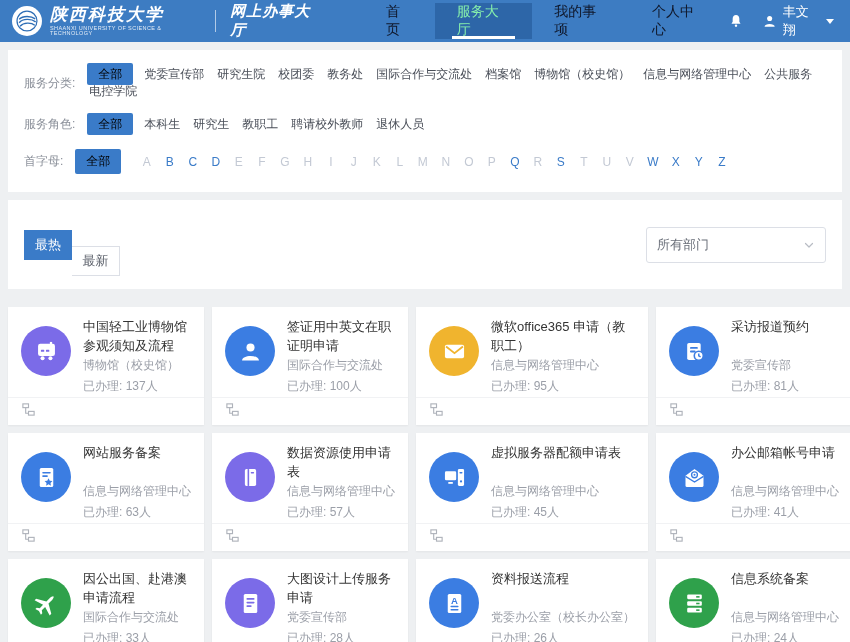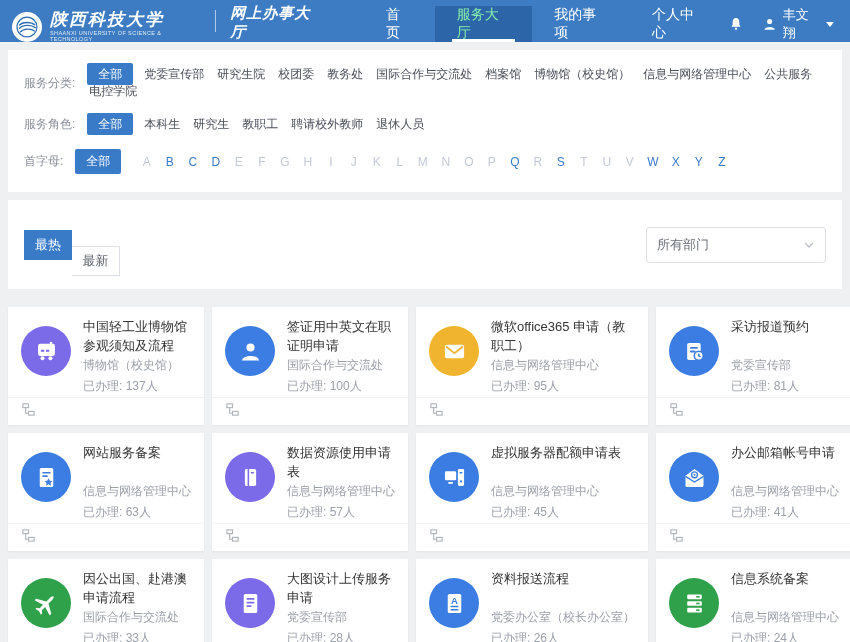--- a/index.html
+++ b/index.html
@@ -2,45 +2,45 @@
 <html><head>
 <meta charset="utf-8">
 <style>
   * { box-sizing: border-box; margin: 0; padding: 0; }
   html,body { width:850px; height:642px; overflow:hidden; }
   body {
     font-family: "Liberation Sans", "DejaVu Sans", sans-serif;
     background:#eef0f2; color:#333; font-size:13px;
   }
   
-  .header { height:42px; background:#3d7cc2; display:flex; align-items:flex-end; color:#fff; padding:0 0 0 12px; }
+  .header { height:42px; background:#3d7cc2; display:flex; align-items:center; color:#fff; padding:0 0 0 12px; }
   .brand { display:flex; align-items:center; }
   .logo { width:30px; height:30px; border-radius:50%; background:#fff; display:flex; align-items:center; justify-content:center; margin-right:8px; flex:none; }
   .uni-names { display:flex; flex-direction:column; justify-content:center; line-height:1; }
   .uni-name { font-family:"DejaVu Serif", serif; font-style:italic; font-weight:bold; font-size:17px; letter-spacing:2px; }
   .uni-sub { font-size:5.5px; letter-spacing:.4px; color:rgba(255,255,255,.85); margin-top:3px; }
   .brand-divider { width:1px; height:22px; background:rgba(255,255,255,.6); margin:auto 14px; }
   .portal-title { font-size:15px; font-weight:bold; letter-spacing:1px; display:flex; align-items:center;font-style:italic; }
   .nav { display:flex; margin-left:40px; }
-  .nav-item { position:relative; display:flex; align-items:center; padding:0 22px; font-size:14px; color:#ffffff; cursor:pointer; }
+  .nav-item { position:relative; display:flex; align-items:center; padding:0 22px; font-size:14px; color:#0f172a; cursor:pointer; }
   .nav-item.active { background:#2d66a8; color:#86efac; }
   .nav-item.active::after { content:""; position:absolute; left:18%; right:18%; bottom:0; height:3px; background:#fff; }
   .header-right { margin-left:auto; display:flex; align-items:center; padding-right:16px; }
   .bell { margin-right:18px; cursor:pointer; display:flex; }
   .user-menu { display:flex; align-items:center; cursor:pointer; }
   .user-menu svg { margin-right:6px; }
   .user-name { font-size:13px; margin-right:6px; }
   .caret { width:0; height:0; border-left:4px solid transparent; border-right:4px solid transparent; border-top:5px solid #fff; }
   
   .panel { background:#fff; margin:8px 8px 0; }
   .filter-panel { padding:8px 16px 10px; }
   .filter-row { display:flex; align-items:center; padding:8px 0; flex-wrap:nowrap; }
   .filter-label { color:#8a8f99; font-size:12px; margin-right:12px; white-space:nowrap; }
   .chip { font-size:12px; color:#4a4f59; margin-right:9px; cursor:pointer; white-space:nowrap; padding:4px 2px; border-radius:2px; }
-  .chip.selected { background:#3a7bc8; color:#ffffff; padding:4px 11px; }
+  .chip.selected { background:#3a7bc8; color:#000000; padding:4px 11px; }
   .letter { display:inline-block; width:23px; text-align:center; font-size:12px; color:#c3c9d4; cursor:pointer; }
   .letter.on { color:#3a7bc8; }
   
   .toolbar { display:flex; align-items:center; justify-content:space-between; padding:13px 16px; }
   .sort-group { display:flex;align-items:center; }
   .sort-btn { min-width:48px; height:30px; display:flex; align-items:center; justify-content:center; font-size:13px; border:1px solid #dcdfe6; background:#fff; color:#5a5f69; cursor:pointer; }
   .sort-btn + .sort-btn { border-left:none;margin-top:33px; }
   .sort-btn.selected { background:#3a7bc8; border-color:#3a7bc8; color:#fff; }
   .dept-select { width:180px; height:36px; border:1px solid #dcdfe6; border-radius:3px; display:flex; align-items:center; justify-content:space-between; padding:0 10px; color:#6a6f79; font-size:13px; cursor:pointer; background:#fff; }
   

